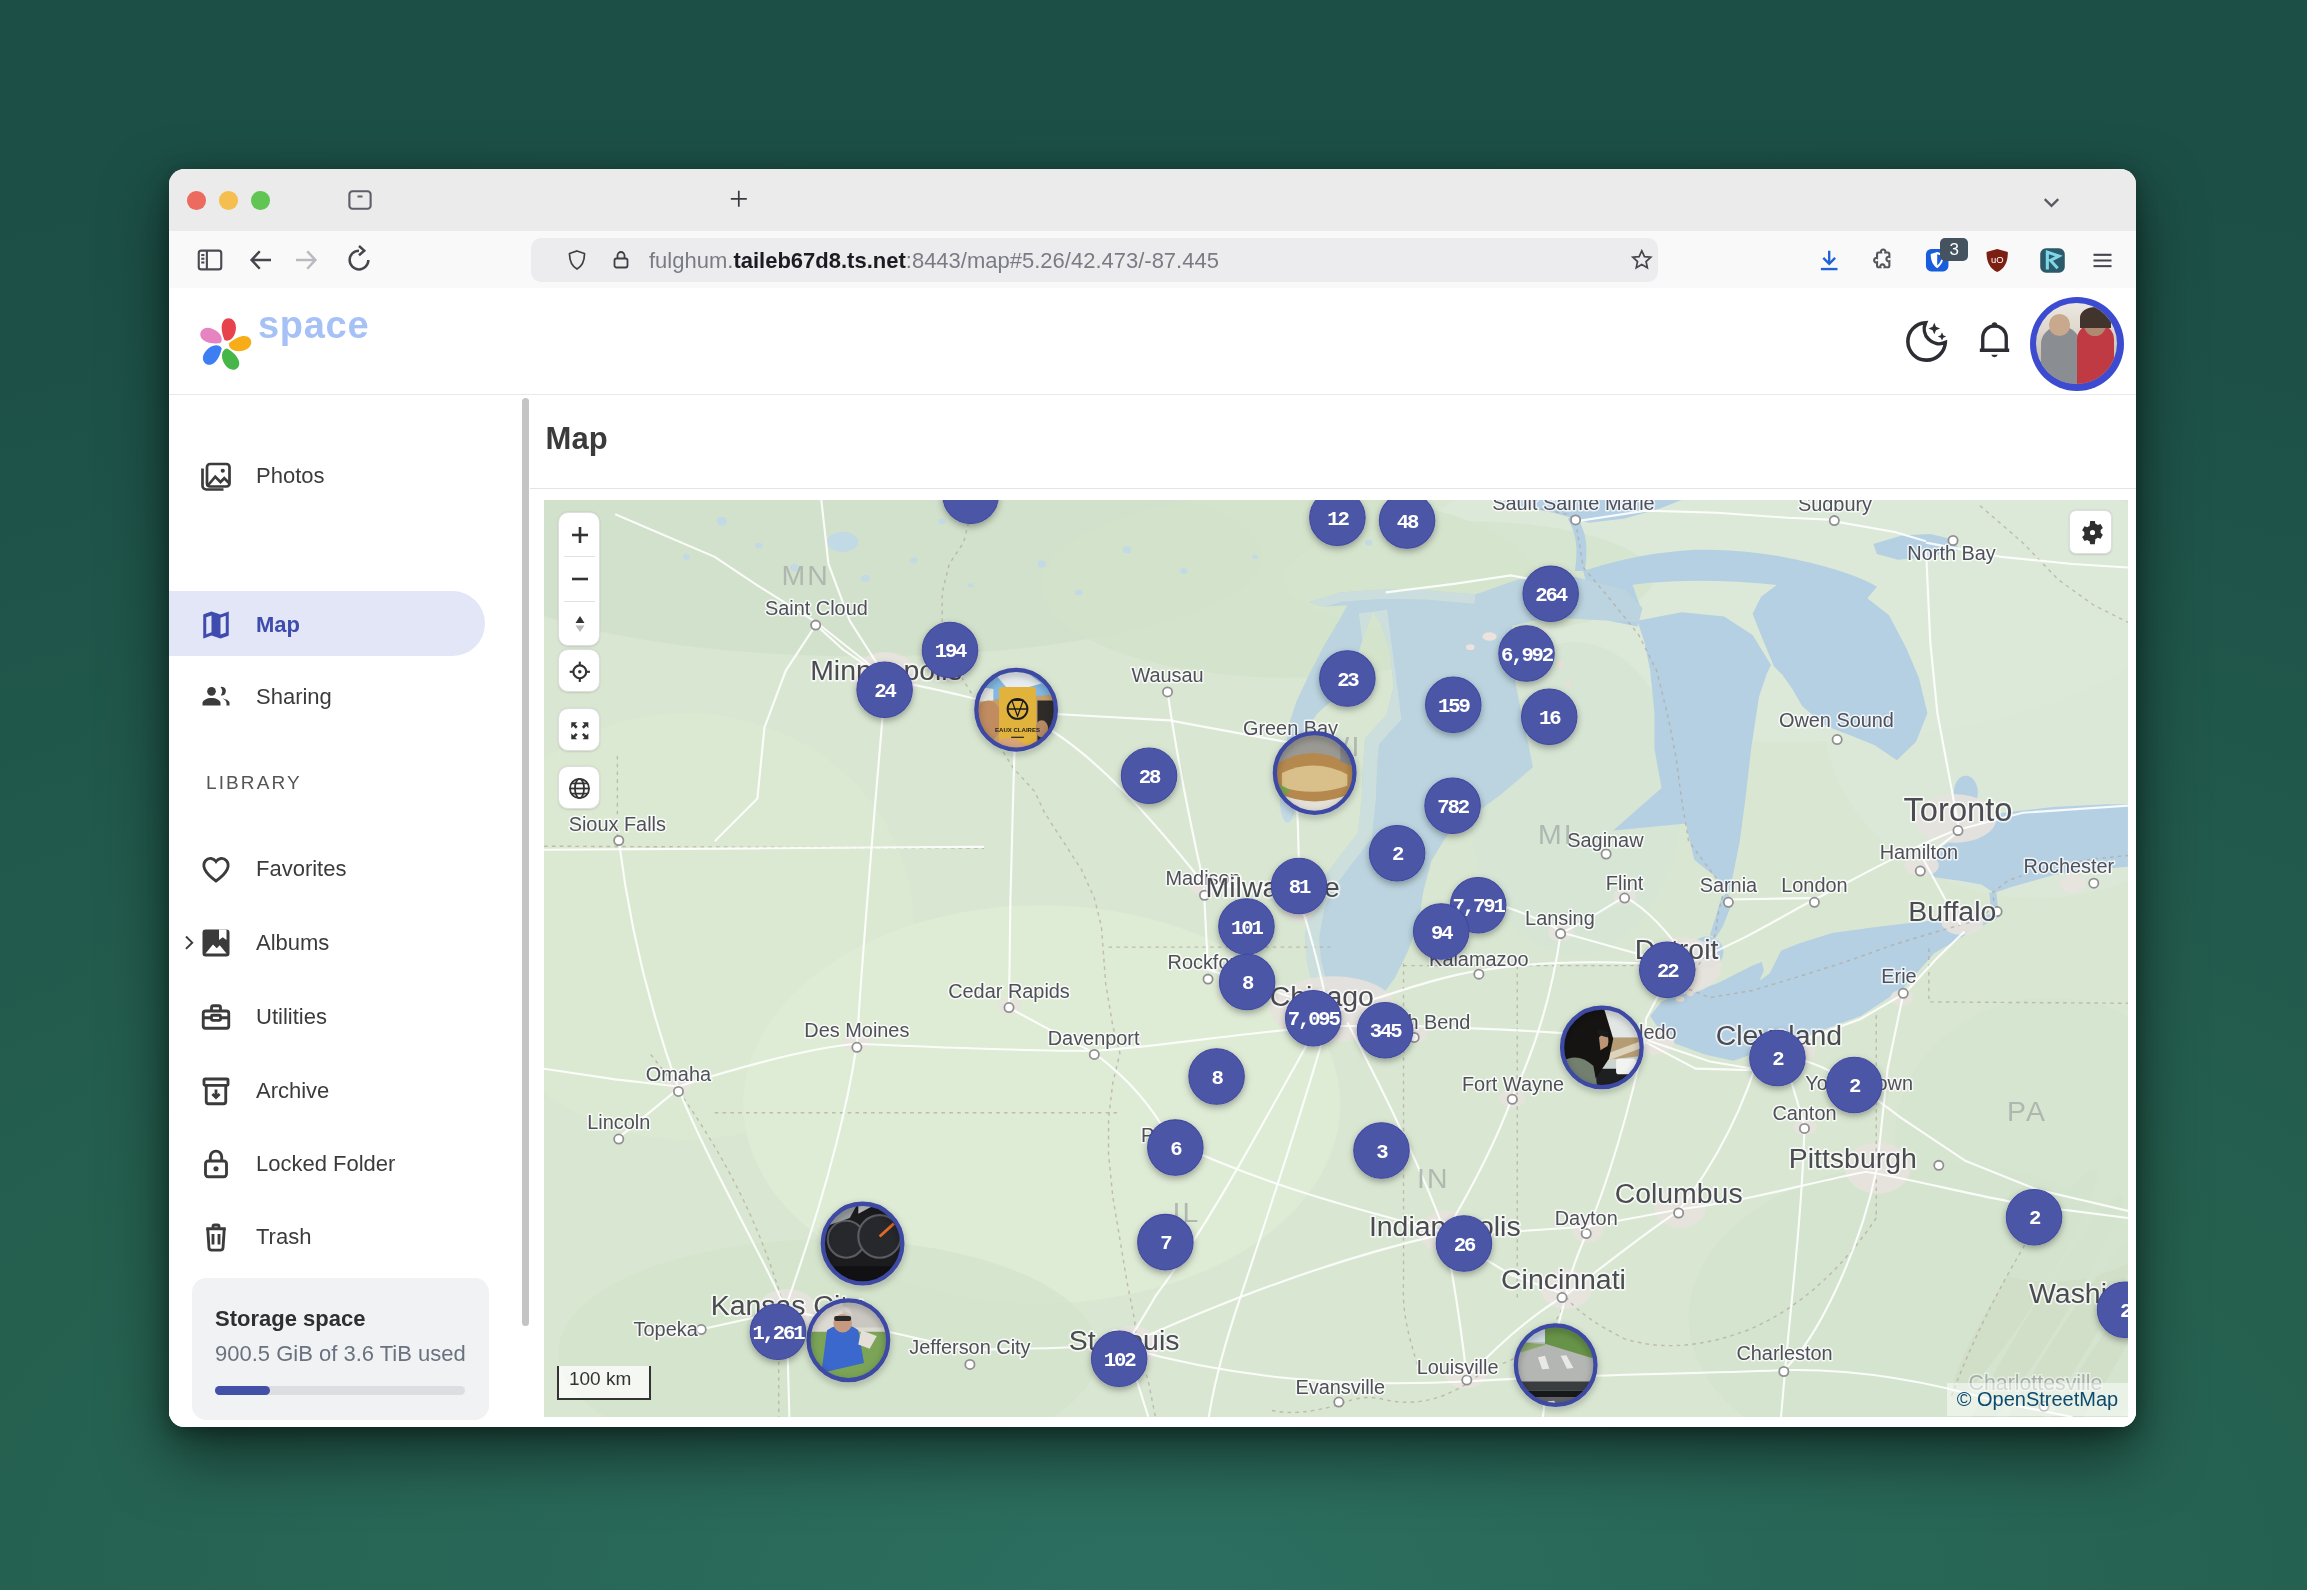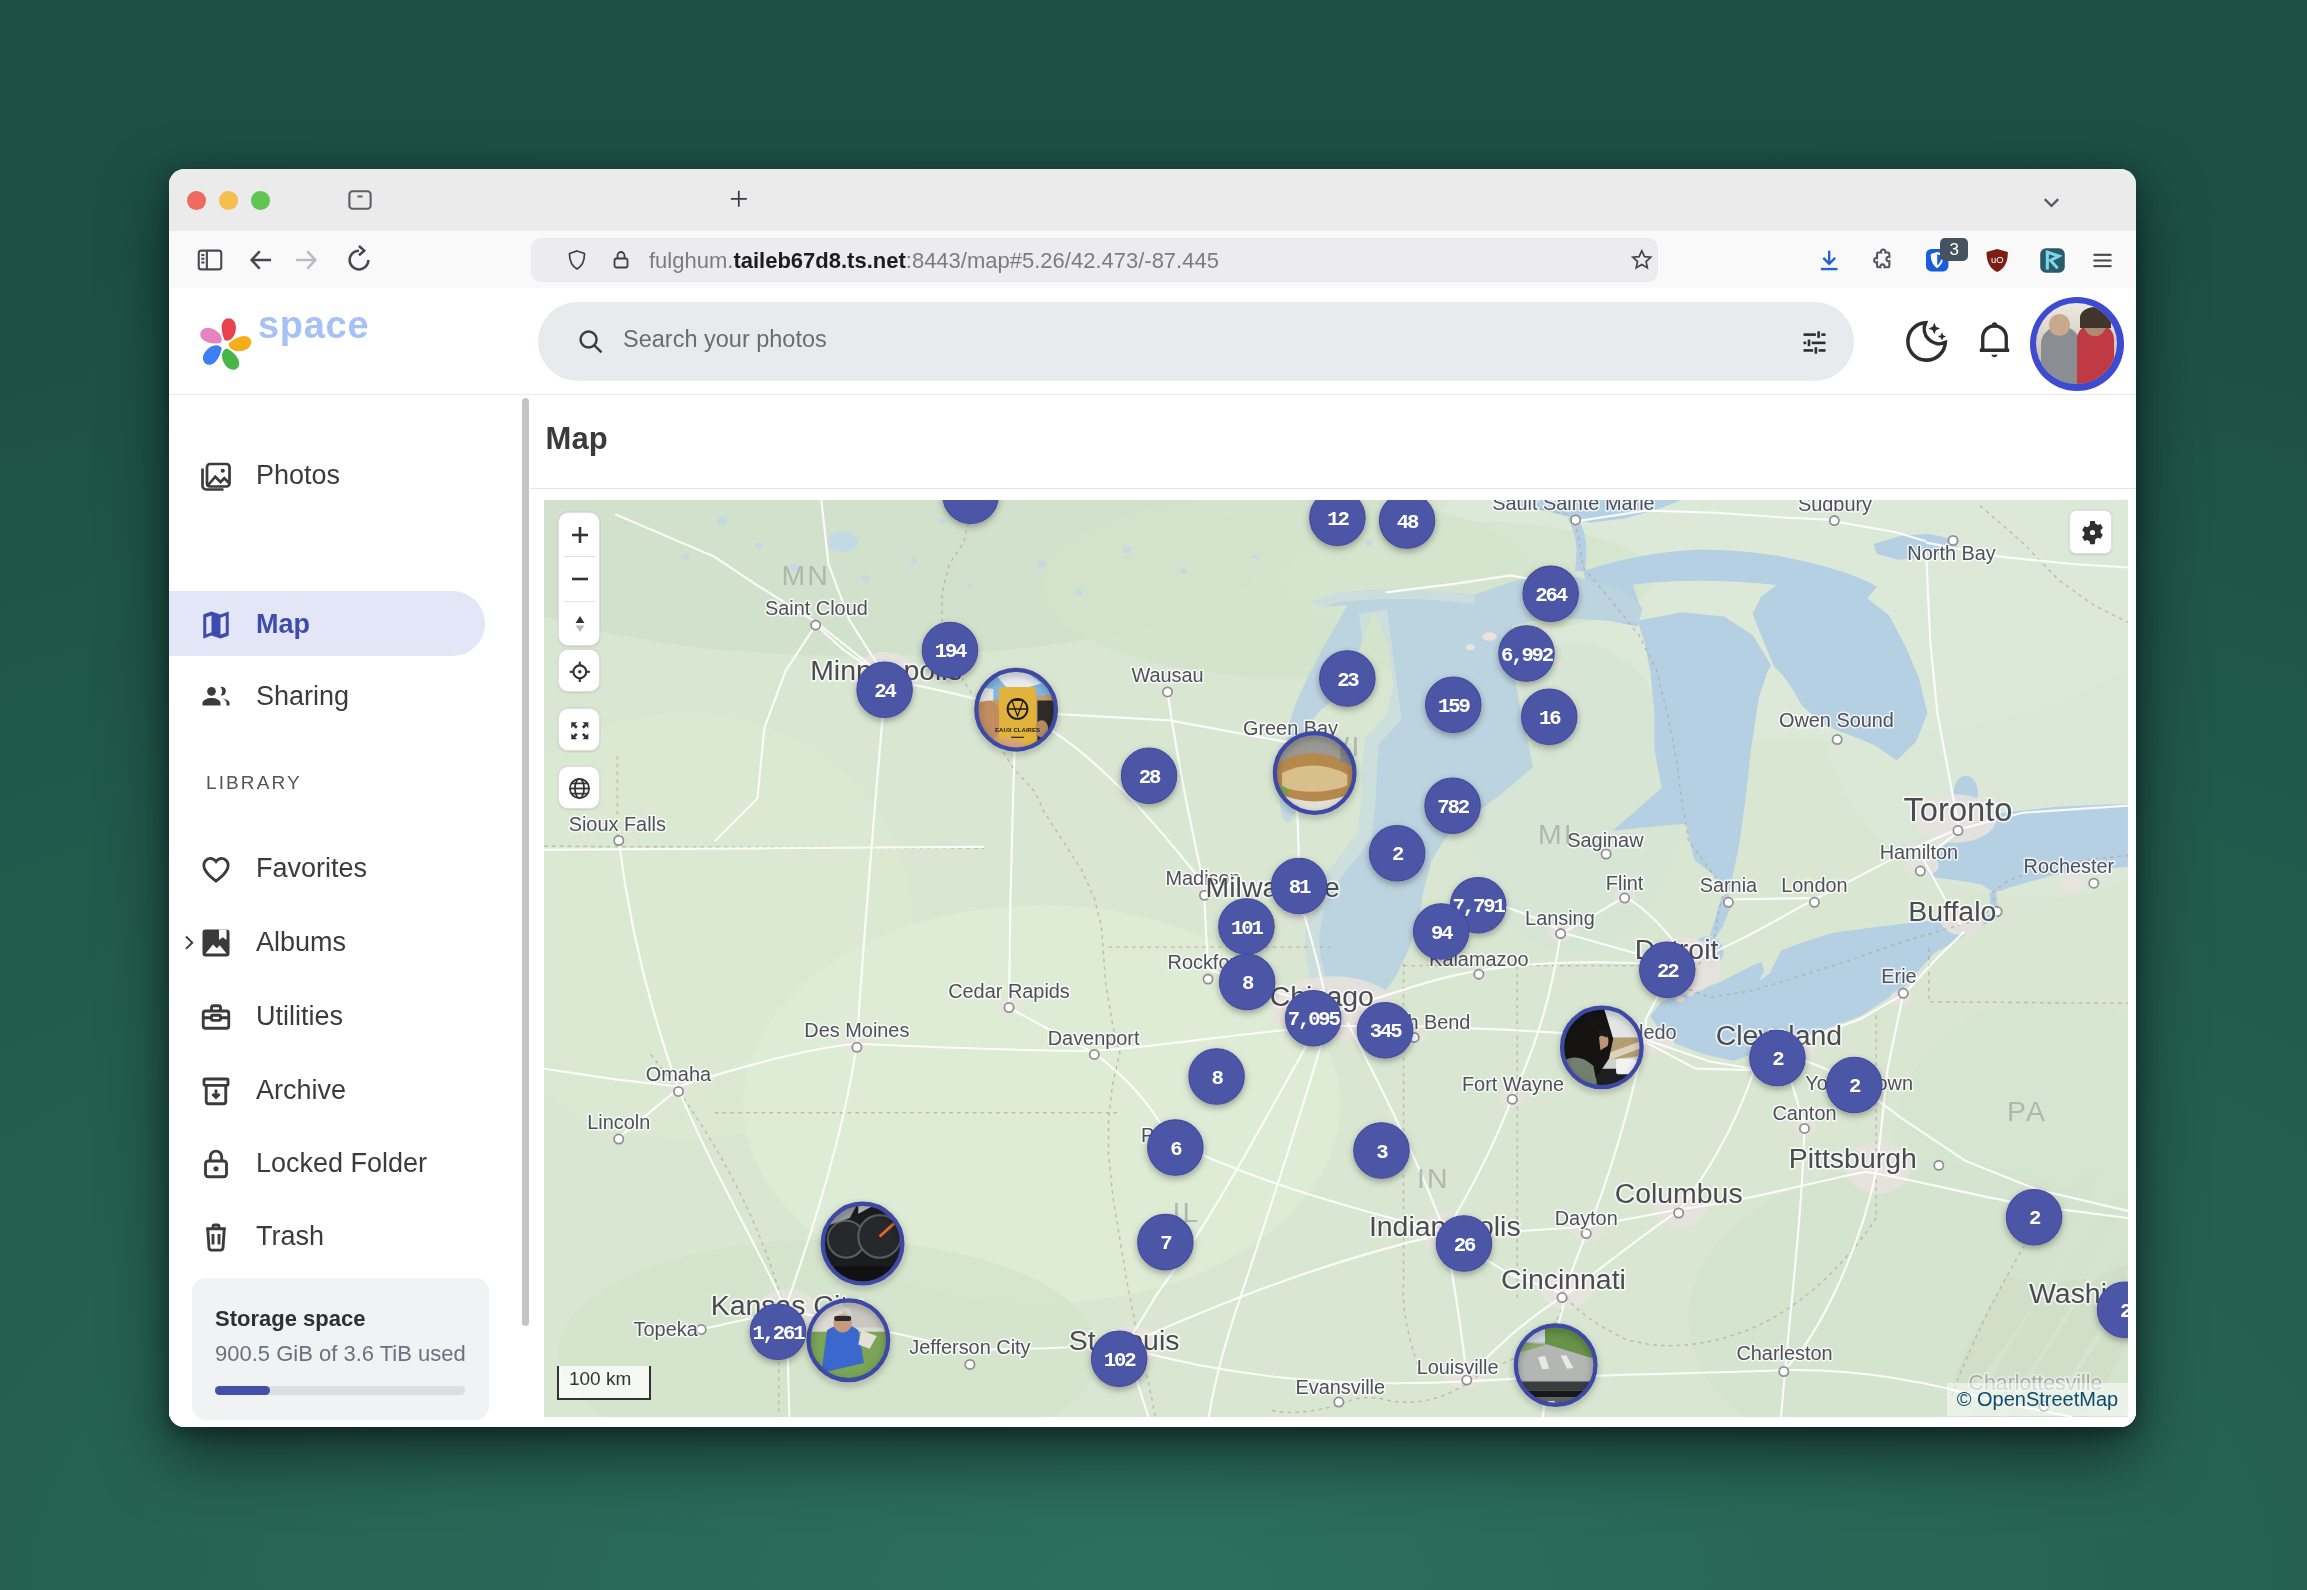--- a/index.html
+++ b/index.html
@@ -23,21 +23,21 @@
          box-shadow:0 0.7px 2.8px rgba(0,0,0,.18); }
   .urlbar { position:absolute; left:362px; top:7.1px; width:1127px; height:44px; background:#ececee; border-radius:10px; }
   svg.ic { display:block; }
   
   .app { position:absolute; left:0; top:119px; width:100%; height:1139px; background:#fff; }
   .appheader { position:absolute; left:0; top:0; width:100%; height:107px; background:#fff; border-bottom:1.4px solid #e9e9e9;}
   .searchpill { position:absolute; left:369px; top:14.2px; width:1316px; height:79px; background:#e9eaee; border-radius:40px; }
   .immichword { position:absolute; left:89px; top:15.6px; font-size:38px; font-weight:bold; color:#a6c1f5; letter-spacing:0.7px;}
   .navitem { position:absolute; left:0; width:314px; height:65px; }
   .navicon { position:absolute; left:28.4px; top:0; width:37px; height:65px; display:flex; align-items:center; justify-content:center;}
-  .navtext { position:absolute; left:87px; top:0; height:65px; display:flex; align-items:center; font-size:27px; color:#3b3b3b; }
+  .navtext { position:absolute; left:87px; top:0; height:65px; display:flex; align-items:center; font-size:22px; color:#3b3b3b; }
   .mappill { position:absolute; left:0px; top:196px; width:316px; height:65px; background:#e3e6f7; border-radius:0 33px 33px 0; }
   .storage { position:absolute; left:23px; top:883px; width:297px; height:142px; background:#f1f2f4; border-radius:14.2px; }
   .sbthumb { position:absolute; left:353px; top:2.8px; width:7.1px; height:928px; background:#c4c4c4; border-radius:3.6px; }
   
   .mappane { position:absolute; left:361px; top:107px; width:1606px; height:1031px; background:#fff; }
   .maptitle { position:absolute; left:15.6px; top:25.6px; font-size:31px; font-weight:bold; color:#3b3b3b; }
   .mapdivider { position:absolute; left:0px; top:93px; width:1606px; height:1.4px; background:#e4e4e4; }
   .mapbox { position:absolute; left:14.2px; top:105px; width:1584px; height:917px; background:#d7e6cf; overflow:hidden; }
   
   .mctl { position:absolute; background:#fff; border:1.4px solid #dedede; border-radius:10px; box-shadow:0 0.7px 2.1px rgba(0,0,0,.12); }
@@ -137,38 +137,20 @@
       <svg class="ic abs" style="left:27px; top:27px;" width="57" height="57" viewBox="0 0 48 48">
         <g transform="translate(24,25) scale(1.12)">
           <path d="M0,-3.5 C -8,-23 9,-24 8.6,-12.5 C 8.4,-6 4,-1.5 0,-3.5 Z" fill="#e8424d"></path>
           <path d="M0,-3.5 C -8,-23 9,-24 8.6,-12.5 C 8.4,-6 4,-1.5 0,-3.5 Z" fill="#f6ad18" transform="rotate(72)"></path>
           <path d="M0,-3.5 C -8,-23 9,-24 8.6,-12.5 C 8.4,-6 4,-1.5 0,-3.5 Z" fill="#46b649" transform="rotate(144)"></path>
           <path d="M0,-3.5 C -8,-23 9,-24 8.6,-12.5 C 8.4,-6 4,-1.5 0,-3.5 Z" fill="#3d7ef2" transform="rotate(216)"></path>
           <path d="M0,-3.5 C -8,-23 9,-24 8.6,-12.5 C 8.4,-6 4,-1.5 0,-3.5 Z" fill="#e584c0" transform="rotate(288)"></path>
         </g>
       </svg>
       <div class="immichword">space</div>
-      <div class="searchpill">
-        <svg class="ic abs" style="left:37px; top:24px;" width="31" height="31" viewBox="0 0 24 24" fill="none" stroke="#3c3c44" stroke-width="1.9">
-          <circle cx="10.5" cy="10.5" r="6.2"></circle>
-            <line x1="15.2" y1="15.2" x2="20.5" y2="20.5"></line>
-        </svg>
-        <div class="abs" style="left:85px; top:24px; font-size:23.5px; color:#6b6b72;">Search your photos</div>
-        <svg class="ic abs" style="left:1260px; top:23px;" width="33" height="33" viewBox="0 0 24 24" fill="none" stroke="#2d2d33" stroke-width="1.9">
-          <line x1="4" y1="7" x2="13" y2="7"></line>
-            <line x1="17" y1="7" x2="20" y2="7"></line>
-            <line x1="15" y1="4.6" x2="15" y2="9.4"></line>
-          <line x1="4" y1="13" x2="6" y2="13"></line>
-            <line x1="10" y1="13" x2="20" y2="13"></line>
-            <line x1="8" y1="10.6" x2="8" y2="15.4"></line>
-          <line x1="4" y1="18.5" x2="11" y2="18.5"></line>
-            <line x1="15" y1="18.5" x2="20" y2="18.5"></line>
-            <line x1="13" y1="16.1" x2="13" y2="20.9"></line>
-        </svg>
-      </div>
 
       <svg class="ic abs" style="left:1733px; top:28.4px;" width="50" height="50" viewBox="0 0 24 24" fill="none" stroke="#2d2d33" stroke-width="1.7">
         <path d="M 11.3 3.2 A 9 9 0 1 0 20.8 12.7 A 7.2 7.2 0 0 1 11.3 3.2 Z"></path>
         <path d="M15.5 3.2 L16.3 5.2 L18.3 6 L16.3 6.8 L15.5 8.8 L14.7 6.8 L12.7 6 L14.7 5.2 Z" fill="#2d2d33" stroke="none"></path>
         <path d="M19.2 7.8 L19.8 9.2 L21.2 9.8 L19.8 10.4 L19.2 11.8 L18.6 10.4 L17.2 9.8 L18.6 9.2 Z" fill="#2d2d33" stroke="none"></path>
       </svg>
 
       <svg class="ic abs" style="left:1802px; top:28.4px;" width="47" height="47" viewBox="0 0 24 24" fill="none" stroke="#2d2d33" stroke-width="1.7">
         <path d="M6 17.5 V11 a6 6 0 0 1 12 0 v6.5 M4.5 17.5 H19.5"></path>
         <circle cx="12" cy="4.6" r="1.4" fill="#2d2d33" stroke="none"></circle>

